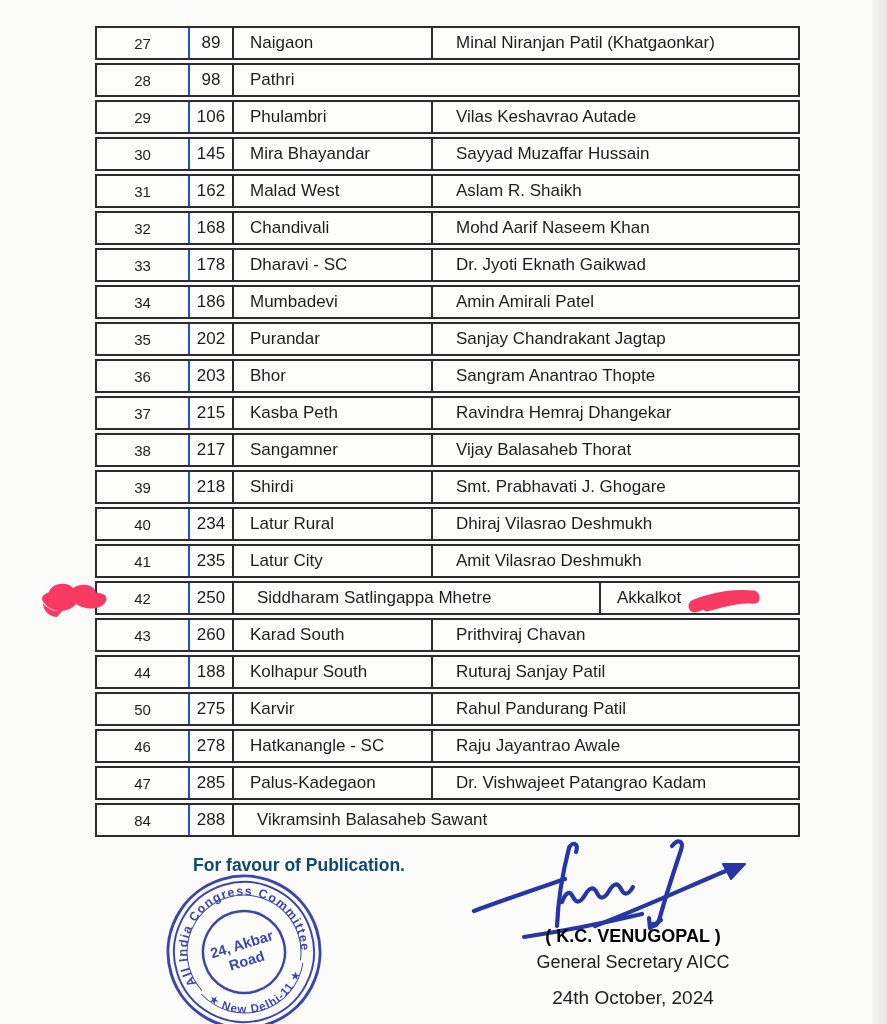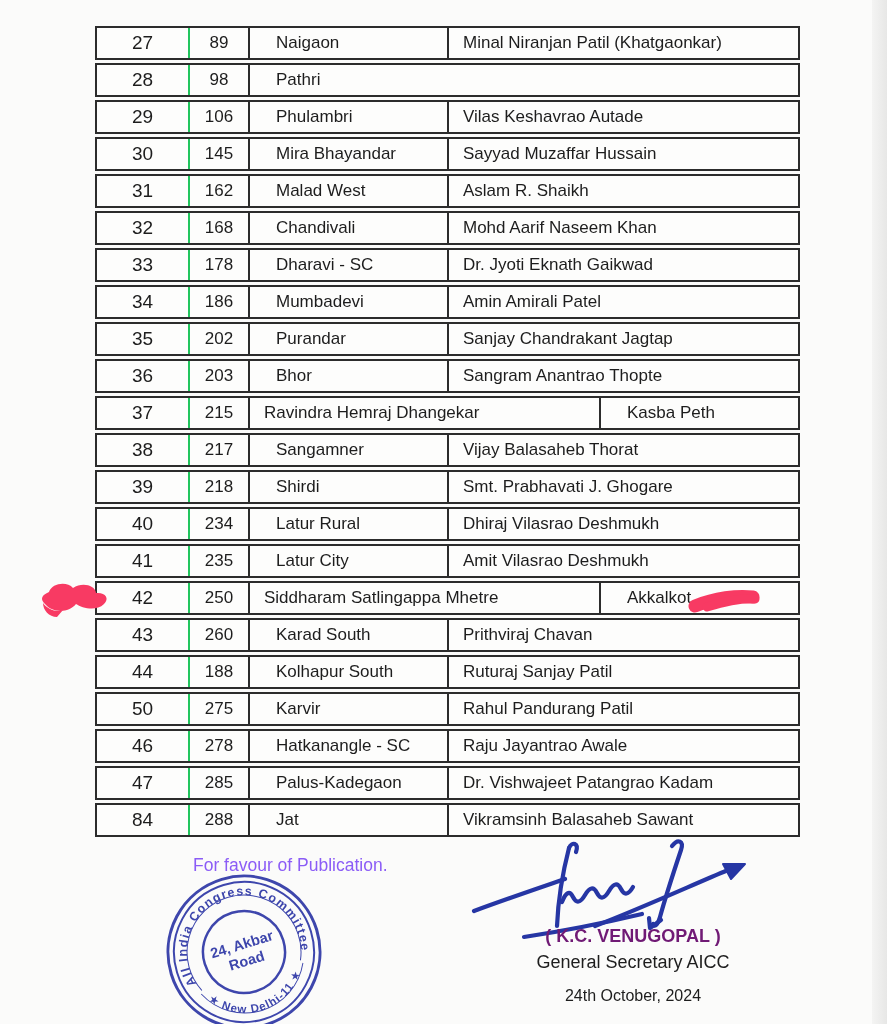--- a/index.html
+++ b/index.html
@@ -13,37 +13,37 @@
     position:absolute;top:0;right:0;width:15px;height:1024px;
     background:linear-gradient(to right,#f4f4f3,#e7e7e6);
   }
   
   .table-wrap{position:absolute;left:95px;top:26px;width:705px;}
   .trow{
     position:relative;display:flex;height:34px;margin-bottom:3px;
     border:2px solid #2c2c2c;background:#fdfdfc;box-sizing:border-box;
   }
   .c{display:flex;align-items:center;box-sizing:border-box;font-size:17px;}
-  .c1{width:91px;justify-content:center;font-size:19px;}
-  .c2{width:60px;justify-content:center;border-left:2px solid #22c55e;}
-  .c3{width:199px;padding-left:26px;border-left:2px solid #2c2c2c;position:relative;text-align:center;}
-  .c4{flex:1;padding-left:14px;border-left:2px solid #2c2c2c;}
+  .c1{width:91px;justify-content:center;font-size:15px;}
+  .c2{width:44px;justify-content:center;border-left:2px solid #1d4ed8;}
+  .c3{width:199px;padding-left:16px;border-left:2px solid #2c2c2c;position:relative;text-align:center;}
+  .c4{flex:1;padding-left:23px;border-left:2px solid #2c2c2c;}
   .inline-mark{position:absolute;left:86px;top:5px;pointer-events:none;}
   .arrow-mark{position:absolute;left:-60px;top:-4px;pointer-events:none;}
   
   .pub-note{
     position:absolute;left:193px;top:855px;
-    font-size:17.5px;font-weight:normal;color:#8b5cf6;
+    font-size:17.5px;font-weight:bold;color:#0c4a6e;
   }
   .sig-block{
     position:absolute;left:497px;top:926px;width:272px;text-align:center;
   }
-  .sig-name{font-size:18px;font-weight:bold;color:#701a75;margin-bottom:5px;}
+  .sig-name{font-size:18px;font-weight:bold;color:#000000;margin-bottom:5px;}
   .sig-title{font-size:18px;margin-bottom:14px;text-align:center;}
-  .sig-date{font-size:16px;}
+  .sig-date{font-size:19px;}
   .sig-svg{position:absolute;left:462px;top:833px;}
   .stamp-svg{position:absolute;left:158px;top:868px;opacity:.92;}
 </style>
 </head>
 <body>
 
 <div class="scan-edge"></div>
 
 <div class="table-wrap">
     <div class="trow">
@@ -101,22 +101,22 @@
     </div>
     <div class="trow">
       <div class="c c1">36</div>
       <div class="c c2">203</div>
       <div class="c c3">Bhor</div>
       <div class="c c4">Sangram Anantrao Thopte</div>
     </div>
     <div class="trow">
       <div class="c c1">37</div>
       <div class="c c2">215</div>
+      <div class="c c3">Kasba Peth</div>
       <div class="c c4">Ravindra Hemraj Dhangekar</div>
-      <div class="c c3">Kasba Peth</div>
     </div>
     <div class="trow">
       <div class="c c1">38</div>
       <div class="c c2">217</div>
       <div class="c c3">Sangamner</div>
       <div class="c c4">Vijay Balasaheb Thorat</div>
     </div>
     <div class="trow">
       <div class="c c1">39</div>
       <div class="c c2">218</div>
@@ -174,21 +174,20 @@
     </div>
     <div class="trow">
       <div class="c c1">47</div>
       <div class="c c2">285</div>
       <div class="c c3">Palus-Kadegaon</div>
       <div class="c c4">Dr. Vishwajeet Patangrao Kadam</div>
     </div>
     <div class="trow">
       <div class="c c1">84</div>
       <div class="c c2">288</div>
-      <div class="c c3">Jat</div>
       <div class="c c4">Vikramsinh Balasaheb Sawant</div>
     </div>
   </div>
 
 <div class="pub-note">For favour of Publication.</div>
 
 <svg class="stamp-svg" width="172" height="175" viewBox="0 0 172 175">
   <g id="stamp-g" transform="rotate(-17 86 84)" fill="none" stroke-linecap="round" stroke="#2e37a6">
     <circle cx="86" cy="84" r="76" stroke-width="3"></circle>
     <circle cx="86" cy="84" r="70" stroke-width="2"></circle>

